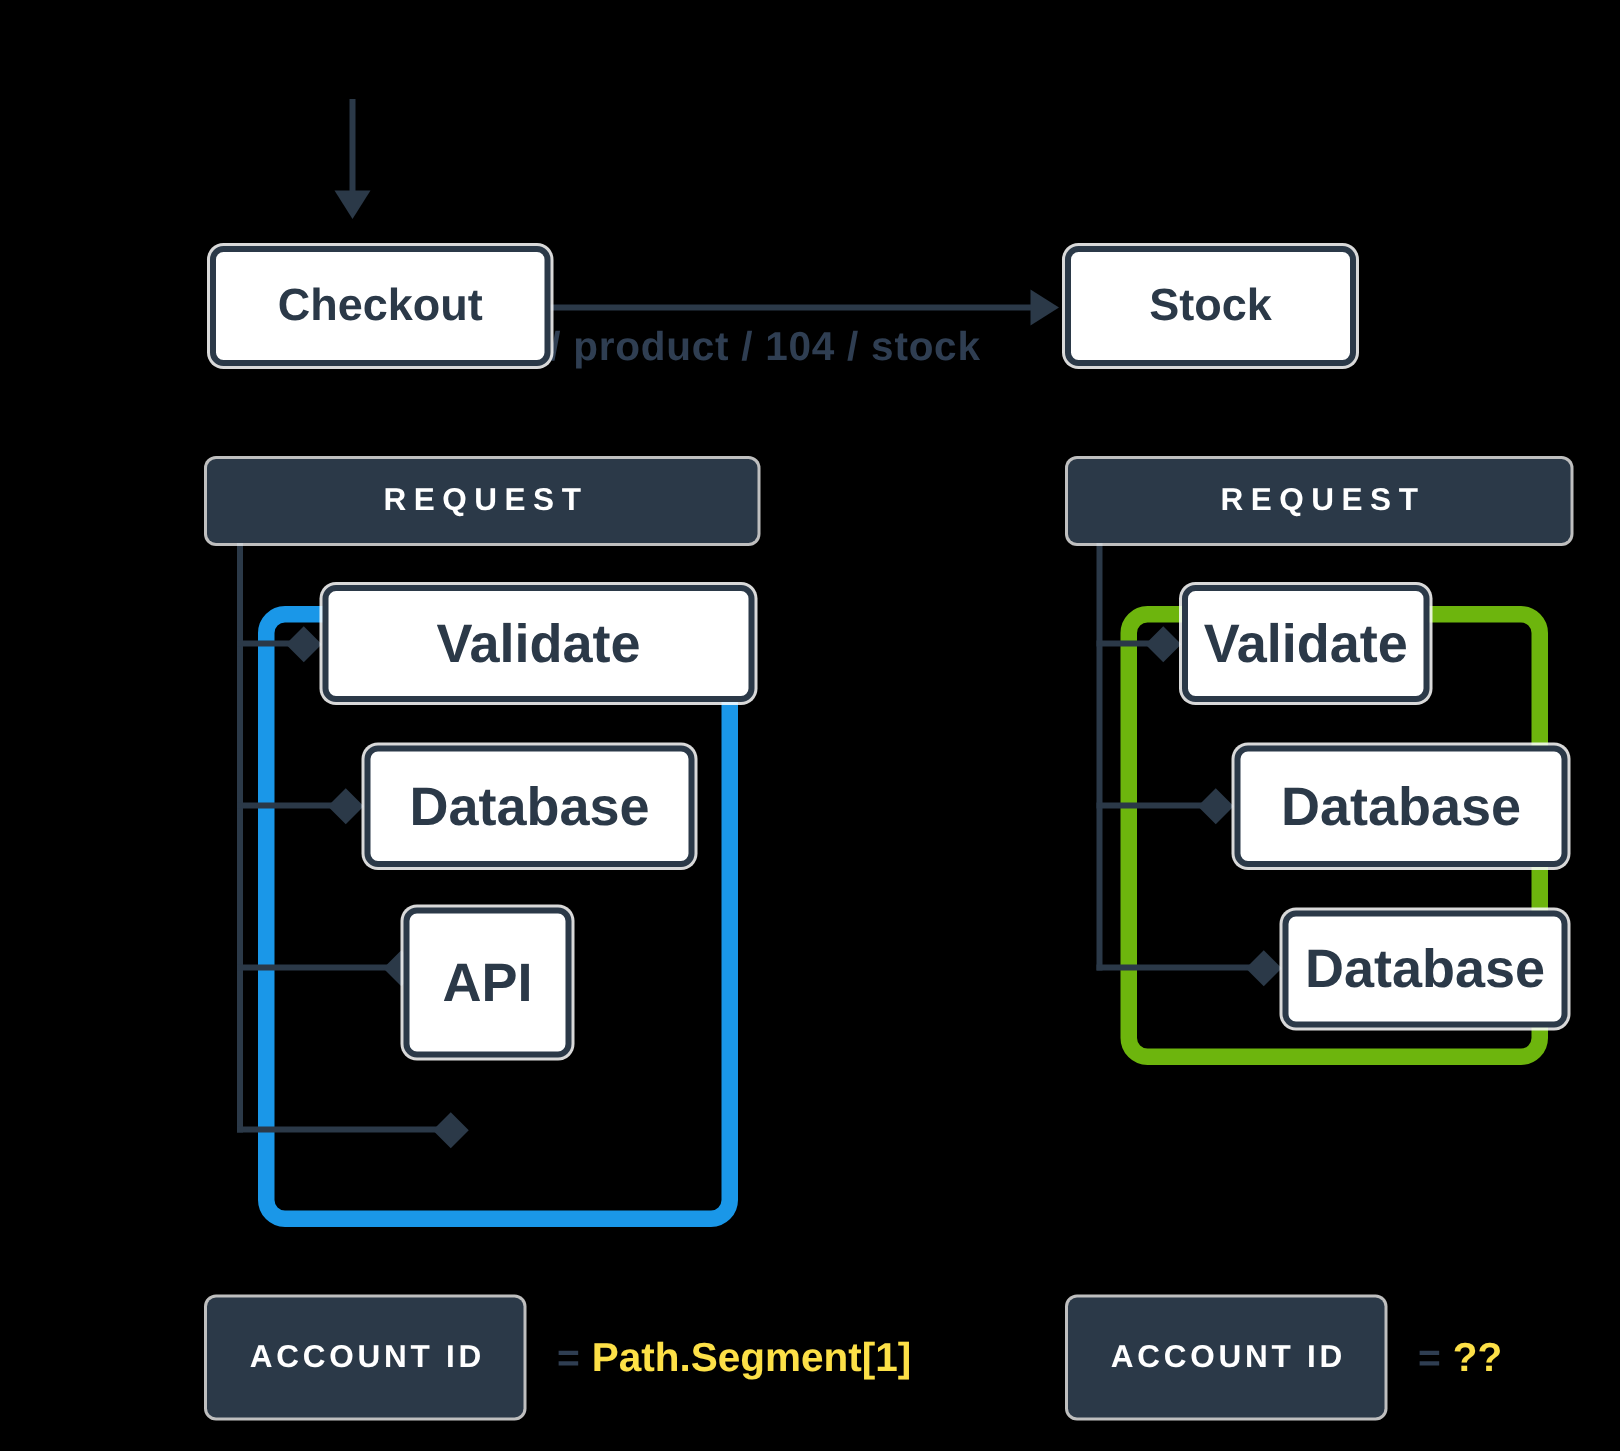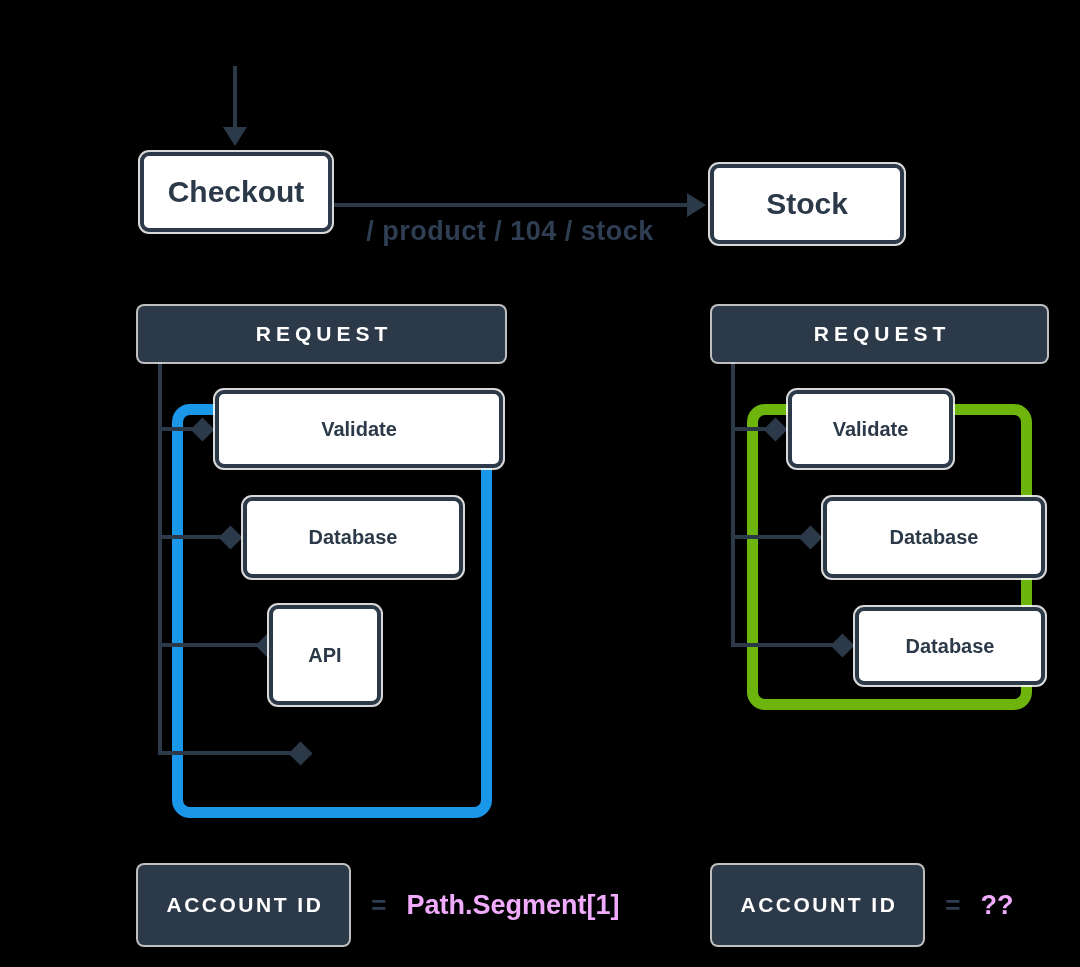--- a/index.html
+++ b/index.html
@@ -11,21 +11,21 @@
     position:absolute;font-size:28px;font-weight:bold;color:#2f3e52;
     white-space:nowrap;letter-spacing:.5px;
   }
   .node{
     position:absolute;background:#ffffff;border:4px solid #2b3948;border-radius:9px;
     display:flex;align-items:center;justify-content:center;
     font-weight:bold;color:#2b3948;box-shadow:0 0 0 2px rgba(255,255,255,.85);
     z-index:4;box-sizing:border-box;
   }
   .node.big{font-size:30px;}
-  .node.step{font-size:20px;}
+  .node.step{font-size:36px;}
   .hdr{
     position:absolute;background:#2b3948;border-radius:6px;color:#ffffff;
     display:flex;align-items:center;justify-content:center;font-size:21px;font-weight:bold;
     letter-spacing:5px;box-shadow:0 0 0 2px rgba(255,255,255,.75);z-index:4;
     text-indent:5px;
   }
   .badge{
     background:#2b3948;border-radius:6px;color:#ffffff;height:56px;
     display:flex;align-items:center;justify-content:center;font-size:21px;font-weight:bold;
     letter-spacing:2.5px;box-shadow:0 0 0 2px rgba(255,255,255,.75);
@@ -47,31 +47,31 @@
     border-top:19px solid #2b3948;border-left:12px solid transparent;border-right:12px solid transparent;
   }
   .scope{
     position:absolute;border:11px solid #1a97e8;border-radius:18px;
     background:transparent;z-index:1;box-sizing:border-box;
   }
   .eqrow{
     position:absolute;height:56px;display:flex;align-items:center;z-index:4;
   }
   .eq{font-size:26px;font-weight:bold;color:#2f3e52;margin-left:22px;}
-  .eqval{font-size:27px;font-weight:bold;color:#f0abfc;margin-left:20px;white-space:nowrap;}
+  .eqval{font-size:27px;font-weight:bold;color:#fde047;margin-left:8px;white-space:nowrap;}
 </style>
 </head>
 <body>
 
 <div class="stage">
 
   <div class="vline" style="left:233px;top:66px;height:62px;"></div>
   <div class="arrowhead-down" style="left:223px;top:127px;"></div>
 
-  <div class="node big" style="left:140px;top:152px;width:192px;height:80px;">
+  <div class="node big" style="left:140px;top:164px;width:227px;height:80px;">
     <span>Checkout</span>
   </div>
 
   <div class="hline" style="left:334px;top:203px;width:356px;"></div>
   <div class="arrowhead-right" style="left:687px;top:193px;"></div>
   <div class="path-label" style="left:360px;top:216px;width:300px;text-align:center;font-size:27px;">/ product / 104 / stock</div>
 
   <div class="node big" style="left:710px;top:164px;width:194px;height:80px;">
     <span>Stock</span>
   </div>

